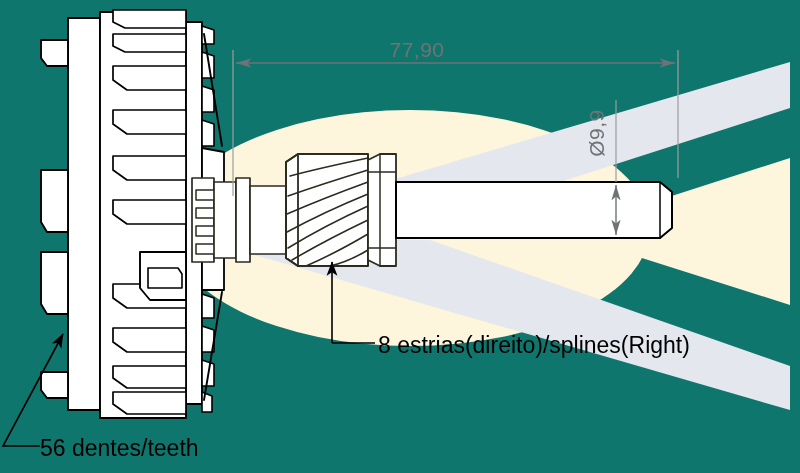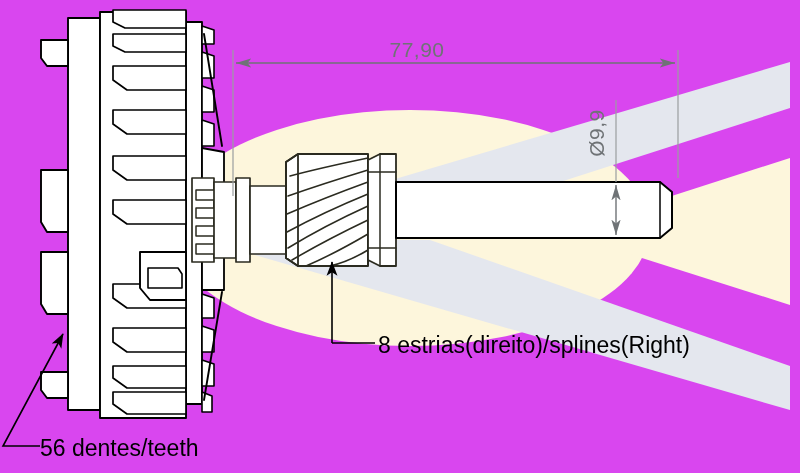--- a/index.html
+++ b/index.html
@@ -8,21 +8,21 @@
     padding: 0;
     background: #ffffff;
   }
   body {
     font-family: "Liberation Sans", sans-serif;
   }
   #drawing-root {
     position: relative;
     width: 800px;
     height: 473px;
-    background: #d946ef;
+    background: #0f766e;
     overflow: hidden;
   }
   #drawing-svg {
     position: absolute;
     top: 0;
     left: 0;
     width: 800px;
     height: 473px;
     display: block;
   }

